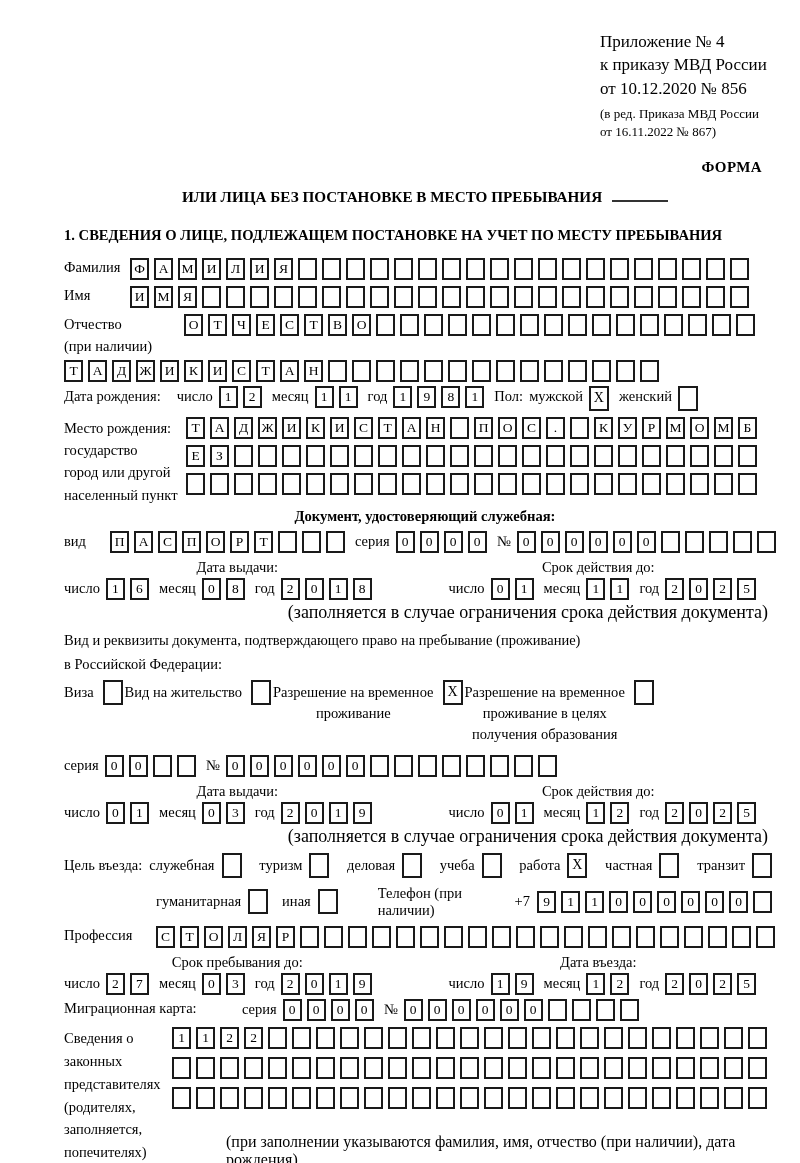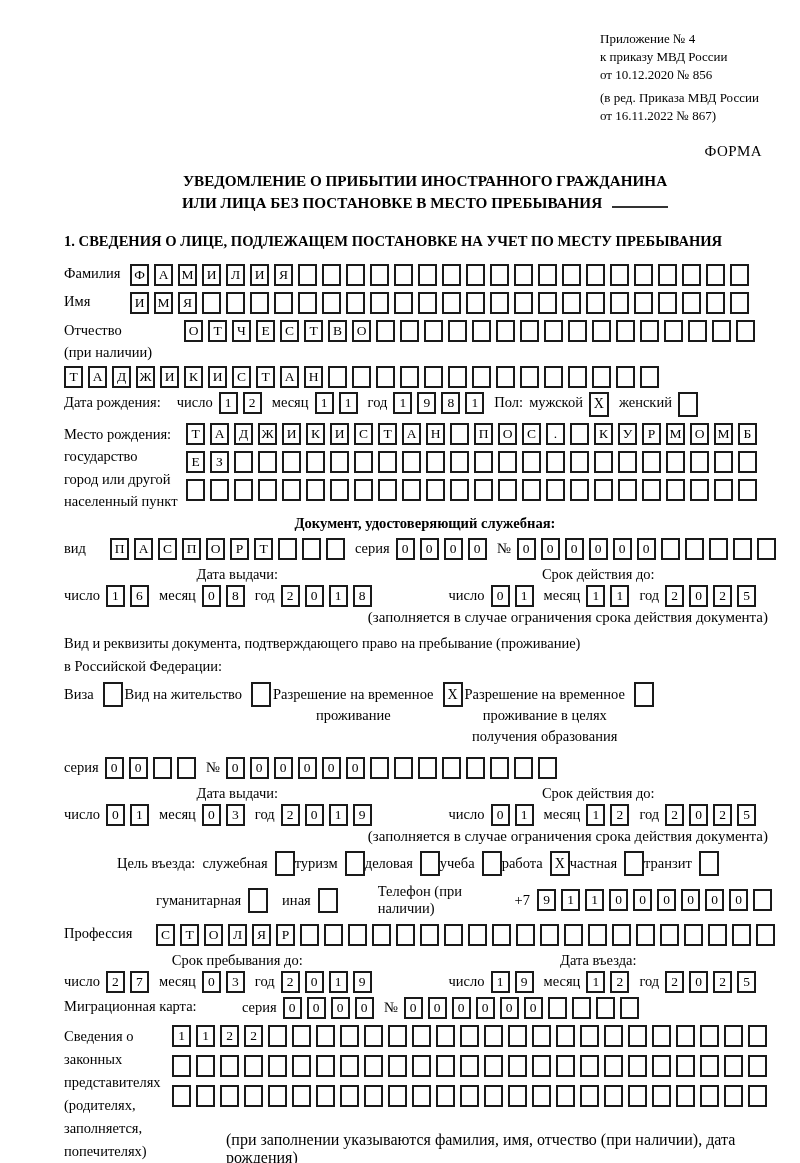--- a/index.html
+++ b/index.html
@@ -1,22 +1,22 @@
 <!DOCTYPE html>
 <html><head>
 <meta charset="utf-8">
 <style>
   *{box-sizing:border-box;margin:0;padding:0}
   html,body{width:800px;height:1163px;background:#fff;color:#000;
     font-family:"Liberation Serif","DejaVu Serif",serif;font-size:14.5px;overflow:hidden}
   .page{padding:30px 14px 0 64px;position:relative}
 
-  .appendix{margin-left:536px;width:190px;font-size:13px;line-height:1.38}
+  .appendix{margin-left:536px;width:190px;font-size:17px;line-height:1.38}
   .revision{margin-left:536px;width:200px;font-size:13px;line-height:1.38;margin-top:5px}
-  .forma{text-align:right;padding-right:24px;font-weight:normal;font-size:15px;margin-top:18px;letter-spacing:.4px}
+  .forma{text-align:right;padding-right:24px;font-weight:bold;font-size:15px;margin-top:18px;letter-spacing:.4px}
   .title{text-align:center;font-weight:bold;font-size:15.2px;line-height:1.5;margin-top:10px}
   .title-underline{display:inline-block;width:56px;border-bottom:2px solid #333;height:14px;margin-left:10px}
   .sec-heading{font-weight:bold;font-size:14.6px;margin-top:18px;margin-bottom:14px}
 
   .row{display:flex;align-items:flex-start;margin-bottom:6px}
   .lbl{line-height:1.35;flex:0 0 auto}
   .lbl-col{display:flex;flex-direction:column;flex:0 0 auto;line-height:1.5}
   .w66{width:66px}.w120{width:120px}.w106{width:106px}.w122{width:122px}.w92{width:92px}.w178{width:178px}
   .cells{display:inline-flex;gap:5px;flex-wrap:nowrap;flex:0 0 auto}
   .cell{width:19px;height:22px;border:2px solid #1a1a1a;display:inline-flex;align-items:center;
@@ -27,29 +27,29 @@
 
   .dlbl{margin:2px 6px 0 0;flex:0 0 auto}
   .dgap{margin-left:10px}
   .center-head{text-align:center;font-weight:bold;font-size:14.6px;margin:2px 0 6px}
   .dual-heads{display:flex;margin-bottom:2px}
   .dual-heads .half{width:48%;text-align:center}
   .dual-heads .half:last-child{width:52%}
   .dual-dates{display:flex;margin-bottom:4px}
   .dual-dates .half{width:48%;display:flex;align-items:flex-start}
   .dual-dates .half:last-child{width:52%;padding-left:38px}
-  .note{font-size:15px;text-align:right;padding-right:18px;margin:-2px 0 6px}
+  .note{font-size:18px;text-align:right;padding-right:18px;margin:-2px 0 6px}
   .intro{line-height:1.6}
 
   .opts{display:flex;gap:2px;align-items:flex-start;margin:4px 0 10px}
   .opt{display:flex;gap:9px;align-items:flex-start}
   .olbl{line-height:1.45;margin-top:2px}
   .olbl .oline{display:block;text-align:center}
 
-  .purpose-row{display:flex;align-items:center;justify-content:center;margin-bottom:7px;padding-right:14px}
+  .purpose-row{display:flex;align-items:center;justify-content:space-between;margin-bottom:7px;padding-right:14px}
   .pitem{display:flex;align-items:center;gap:7px}
   .indent{margin-left:92px;justify-content:flex-start;gap:14px}
   .rep-note{font-size:16px;margin-top:16px;margin-left:54px}
 </style>
 </head>
 <body>
 
 <div class="page">
 
   <div class="appendix">
@@ -57,21 +57,20 @@
     <div>к приказу МВД России</div>
     <div>от 10.12.2020 № 856</div>
   </div>
   <div class="revision">
     <div>(в ред. Приказа МВД России</div>
     <div>от 16.11.2022 № 867)</div>
   </div>
   <div class="forma">ФОРМА</div>
 
   <div class="title">
-    <div>УВЕДОМЛЕНИЕ О ПРИБЫТИИ ИНОСТРАННОГО ГРАЖДАНИНА</div>
     <div><span>ИЛИ ЛИЦА БЕЗ ПОСТАНОВКЕ В МЕСТО ПРЕБЫВАНИЯ</span><span class="title-underline"></span></div>
   </div>
 
   <div class="sec-heading">1. СВЕДЕНИЯ О ЛИЦЕ, ПОДЛЕЖАЩЕМ ПОСТАНОВКЕ НА УЧЕТ ПО МЕСТУ ПРЕБЫВАНИЯ</div>
 
   <div class="row">
     <span class="lbl w66">Фамилия</span>
     <span class="cells">
         <span class="cell">Ф</span>
         <span class="cell">А</span>

